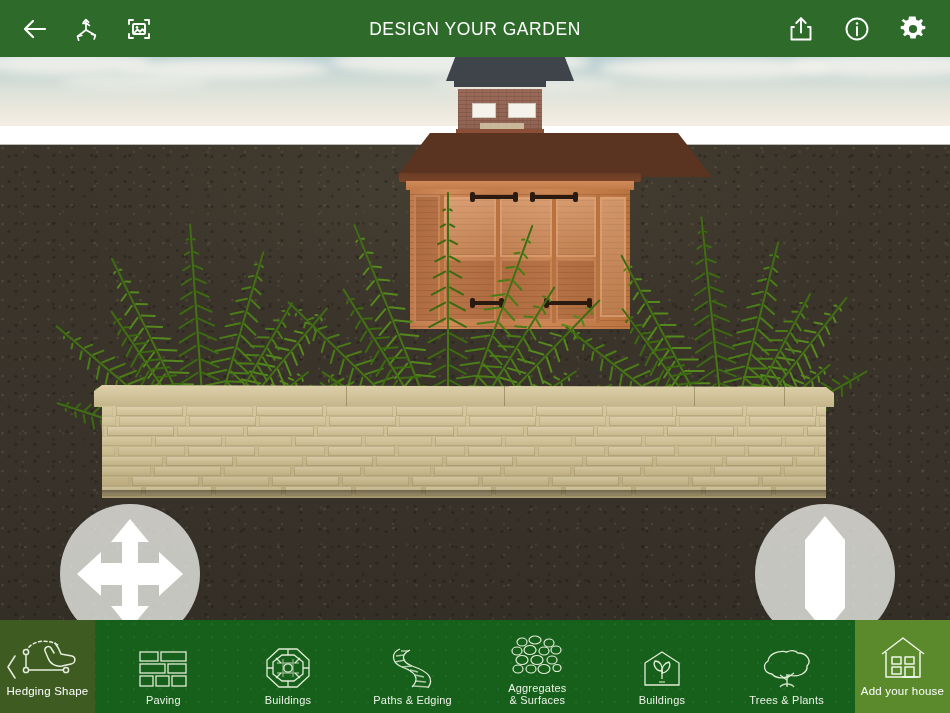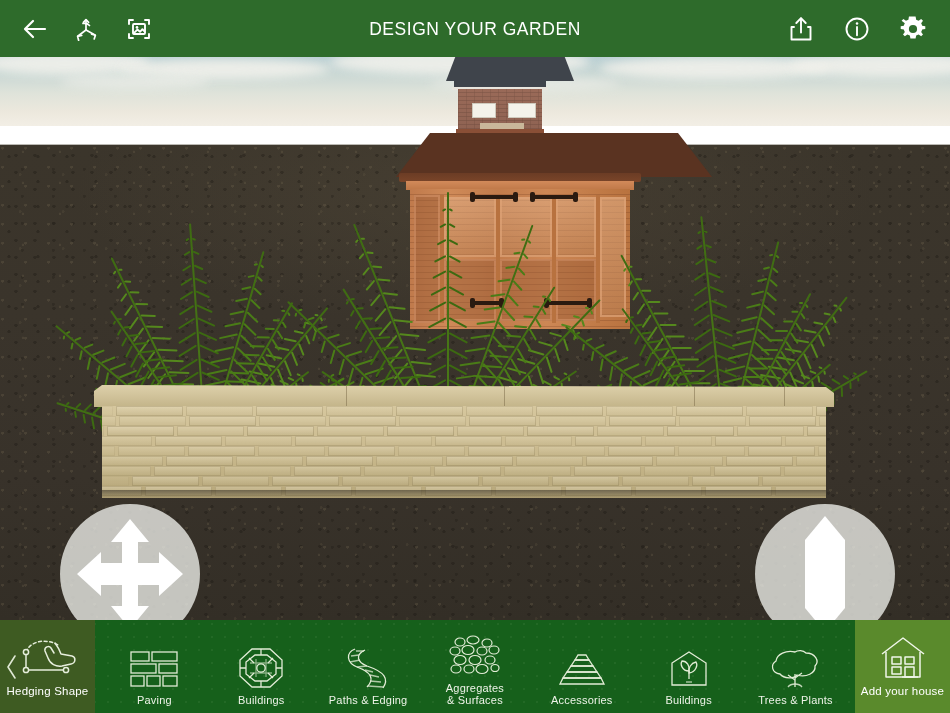--- a/index.html
+++ b/index.html
@@ -1666,34 +1666,20 @@
                 <ellipse cx="21" cy="34" rx="5" ry="4"></ellipse>
                 <ellipse cx="34" cy="34" rx="6" ry="4.5"></ellipse>
                 <ellipse cx="47" cy="33" rx="4" ry="3.5"></ellipse>
           </g>
             </svg>
         </div>
         <div class="lb" style="white-space:pre-line;">Aggregates
 &amp; Surfaces</div>
       </div>
 
-      <div class="cat">
-        <div class="ic">
-          <svg width="52" height="38" viewBox="0 0 52 38">
-              <g fill="none" stroke="#e2ecd6" stroke-width="1.3">
-            <path d="M22 4 H30 L33 9 H19 Z"></path>
-            <path d="M19 9 H33 L37 15 H15 Z"></path>
-            <path d="M15 15 H37 L41 21 H11 Z"></path>
-            <path d="M11 21 H41 L45 27 H7 Z"></path>
-            <path d="M7 27 H45 L48 33 H4 Z"></path>
-          </g>
-            </svg>
-        </div>
-        <div class="lb">Accessories</div>
-      </div>
 
       <div class="cat">
         <div class="ic">
           <svg width="46" height="40" viewBox="0 0 46 40">
               <g fill="none" stroke="#e2ecd6" stroke-width="1.3">
             <path d="M6 14 L23 3 L40 14 V36 H6 Z"></path>
             <path d="M23 30 V22"></path>
             <path d="M23 22 C16 22, 14 15, 16 12 C21 12, 24 17, 23 22 Z"></path>
             <path d="M23 24 C30 23, 32 16, 30 13 C25 14, 22 19, 23 24 Z"></path>
             <path d="M20 33 H26" stroke-opacity=".8"></path>

